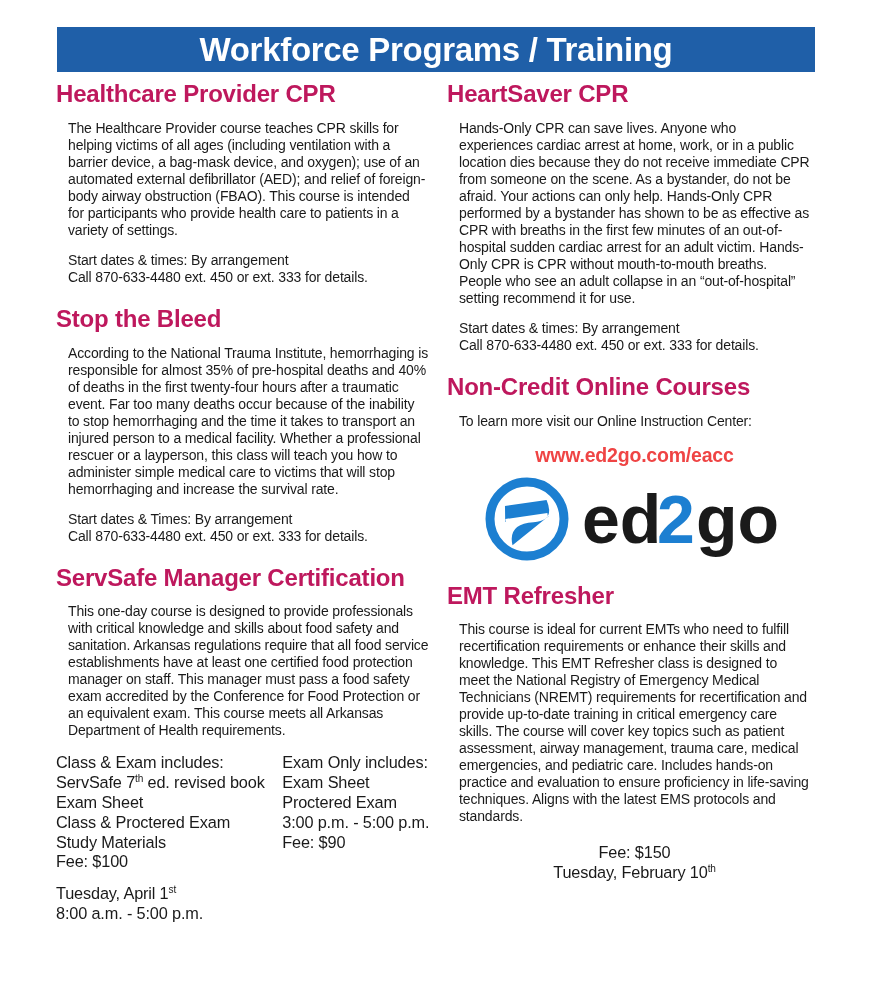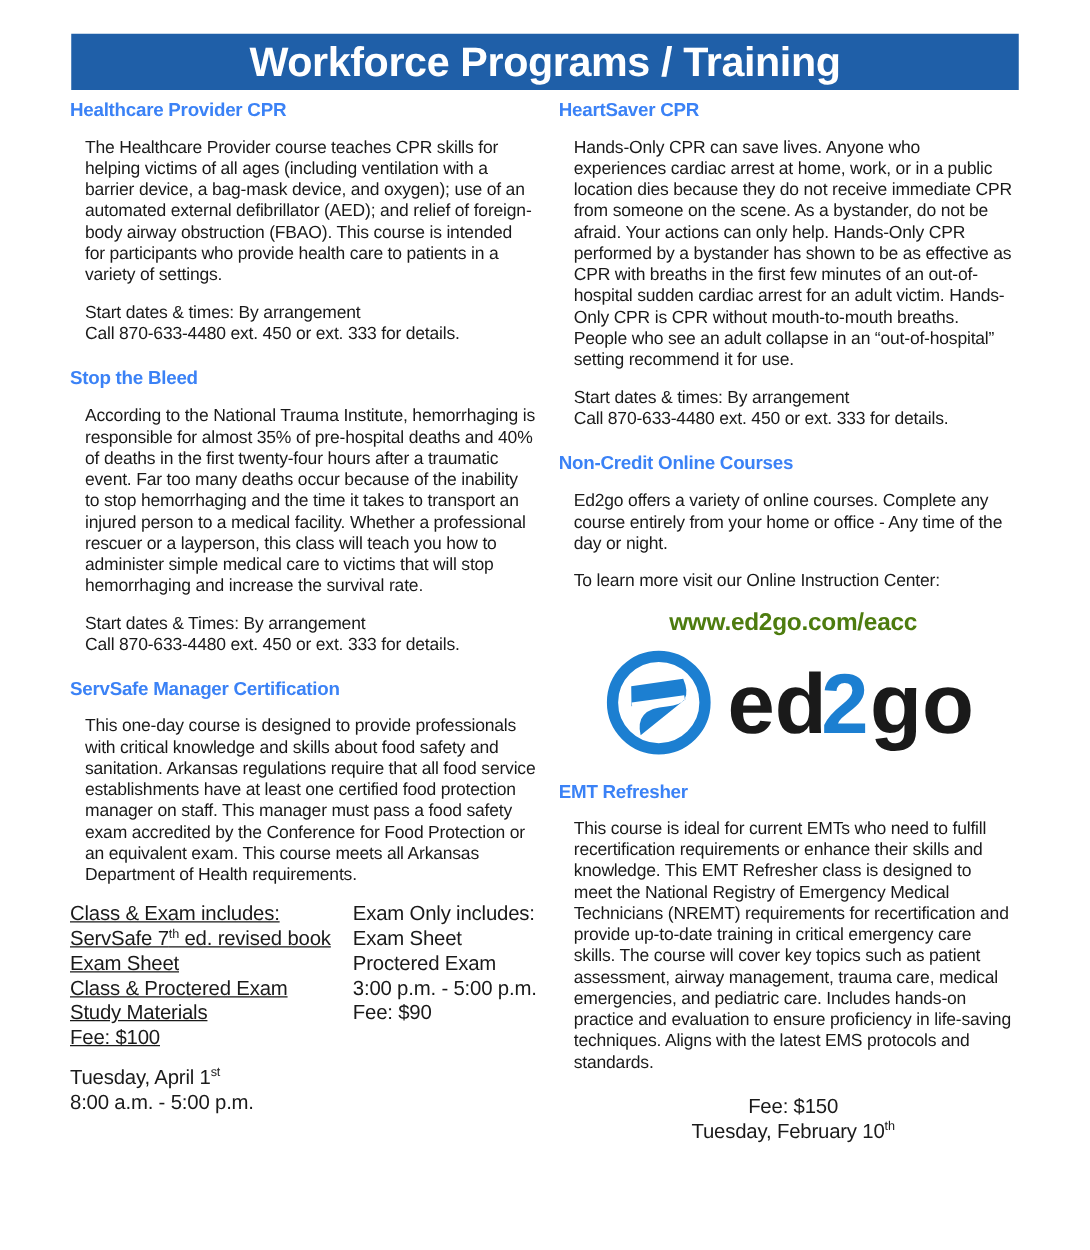--- a/index.html
+++ b/index.html
@@ -61,26 +61,26 @@
   }
 
   .section {
     margin-bottom: 0;
   }
   .section + .section {
     margin-top: 19px;
   }
 
   h2.heading {
-    font-size: 15px;
+    font-size: 24px;
     font-weight: bold;
     margin: 0 0 1px 0;
     line-height: 1.16;
     letter-spacing: -0.2px;
-    color: #3b82f6;
+    color: #be185d;
   }
 
   p.body {
     font-size: 14px;
     line-height: 1.215;
     margin: 12px;
     letter-spacing: -0.15px;
     color: #1a1a1a;
     text-align: left;
   }
@@ -96,21 +96,21 @@
   
   .details-cols {
     display: flex;
     margin-top: 14px;
   }
   .details-cols .dc {
     font-size: 16.3px;
     line-height: 1.215;
     letter-spacing: -0.15px;
   }
-  .dc-a { width: 228px; text-decoration: underline; }
+  .dc-a { width: 228px; }
   .dc-b { width: 160px; }
   .dc span.ln { display: block; white-space: nowrap; }
 
   .schedule {
     margin-top: 12px;
     font-size: 16.3px;
     line-height: 1.215;
     letter-spacing: -0.15px;
   }
   .schedule span.ln { display: block; white-space: nowrap; }
@@ -121,21 +121,21 @@
     line-height: 0;
     margin-top: 24px;
   }
 
   
   .url-line {
     text-align: center;
     margin-top: 14px;
     font-size: 19.5px;
     font-weight: bold;
-    color: #4d7c0f;
+    color: #ef4444;
     letter-spacing: -0.2px;
   }
 
   .logo-wrap {
     margin-top: 10px;
     height: 86px;
     display: flex;
     align-items: flex-start;
     justify-content: center;
   }
@@ -215,21 +215,20 @@
       <h2 class="heading">HeartSaver CPR</h2>
       <p class="body">Hands-Only CPR can save lives. Anyone who experiences cardiac arrest at home, work, or in a public location dies because they do not receive immediate CPR from someone on the scene. As a bystander, do not be afraid. Your actions can only help. Hands-Only CPR performed by a bystander has shown to be as effective as CPR with breaths in the first few minutes of an out-of-hospital sudden cardiac arrest for an adult victim. Hands-Only CPR is CPR without mouth-to-mouth breaths. People who see an adult collapse in an “out-of-hospital” setting recommend it for use.</p>
       <p class="body nowrap-lines">
         <span class="ln">Start dates &amp; times: By arrangement</span>
         <span class="ln">Call 870-633-4480 ext. 450 or ext. 333 for details.</span>
       </p>
     </div>
 
     <div class="section">
       <h2 class="heading">Non-Credit Online  Courses</h2>
-      <p class="body">Ed2go offers a variety of online courses.  Complete any course entirely from your home or office - Any time of the day or night.</p>
       <p class="body">To learn more visit our Online Instruction Center:</p>
 
       <div class="url-line">www.ed2go.com/eacc</div>
 
       <div class="logo-wrap">
         <svg width="300" height="84" viewBox="0 0 300 84">
 
           <g>
             <circle cx="42" cy="42" r="37" fill="none" stroke="#1C7FD1" stroke-width="9"></circle>
             <path d="M20 42 L64 42 L24 66 Q22 44 48 46 Q70 48 64 26 L22 26 Z" fill="#1C7FD1" transform="rotate(-8 42 42)"></path>

